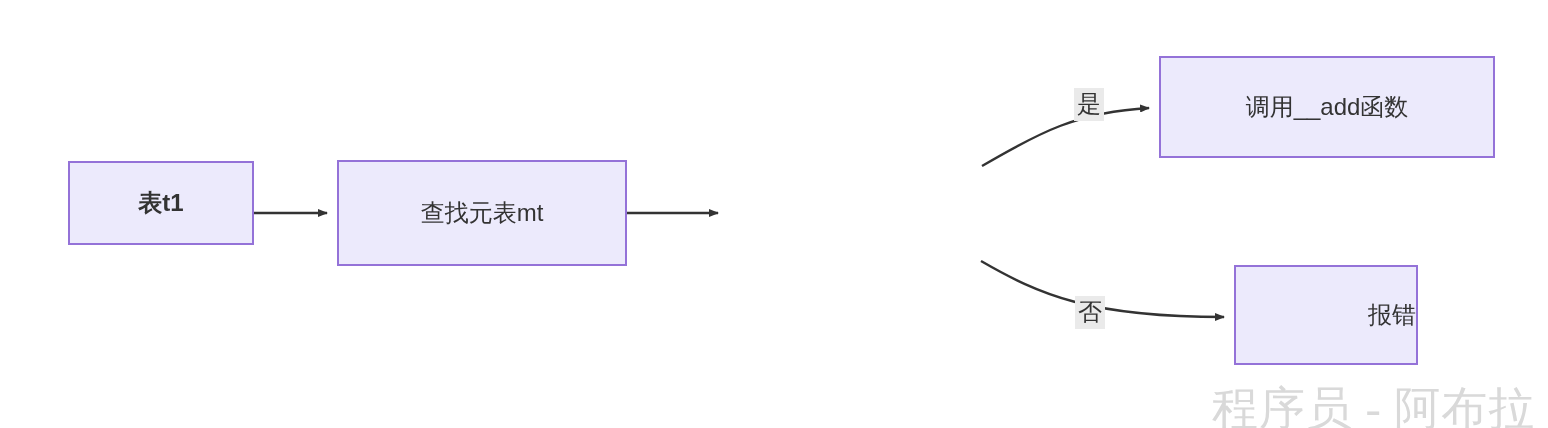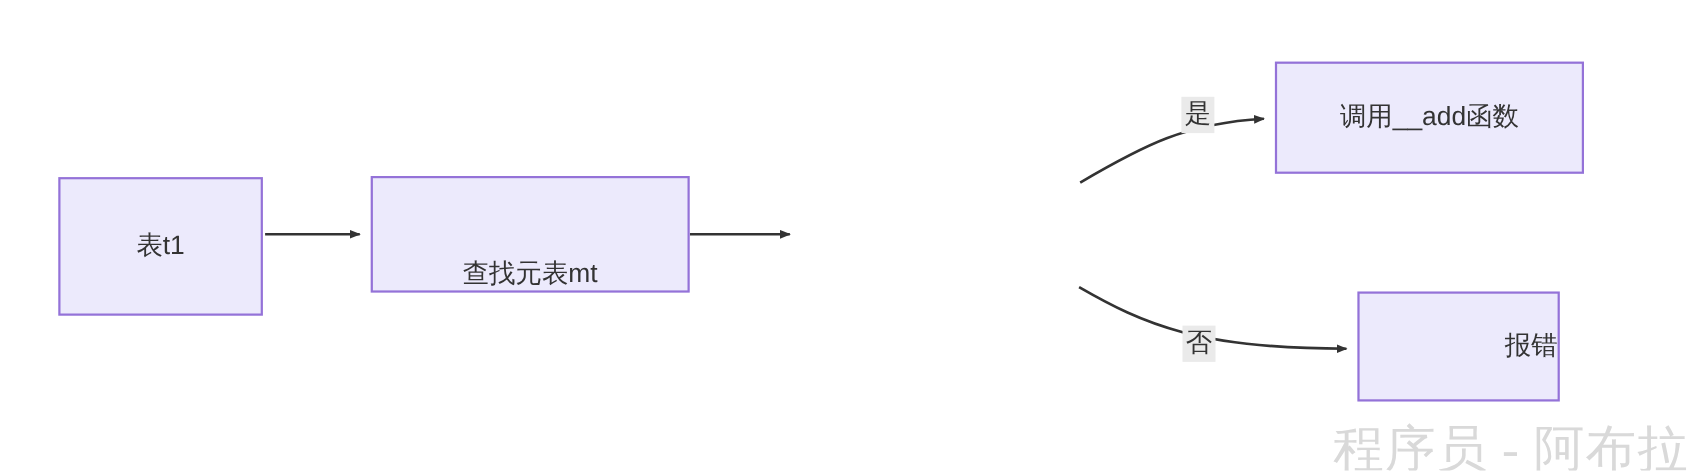--- a/index.html
+++ b/index.html
@@ -35,23 +35,23 @@
     border: 2px solid #9472D8;
     color: #333333;
     font-size: 24px;
     line-height: 1.2;
     white-space: nowrap;
   }
   .node-label {
     display: block;
   }
   
-  #node-t1       { left: 53px;   top: 161px; width: 186px; height: 126px; }
-  #node-mt       { left: 337px;  top: 160px; width: 290px; height: 106px; align-items: flex-end; }
-  #node-calladd  { left: 1159px; top: 56px;  width: 281px; height: 102px; }
+  #node-t1       { left: 68px;   top: 161px; width: 186px; height: 84px; font-weight: bold; }
+  #node-mt       { left: 337px;  top: 160px; width: 290px; height: 106px; }
+  #node-calladd  { left: 1159px; top: 56px;  width: 336px; height: 102px; }
   #node-error    { left: 1234px; top: 265px; width: 184px; height: 100px; justify-content: flex-end; }
 
   
   #node-decision {
     position: absolute;
     left: 728px;
     top: 61px;
     width: 296px;
     height: 303px;
   }

